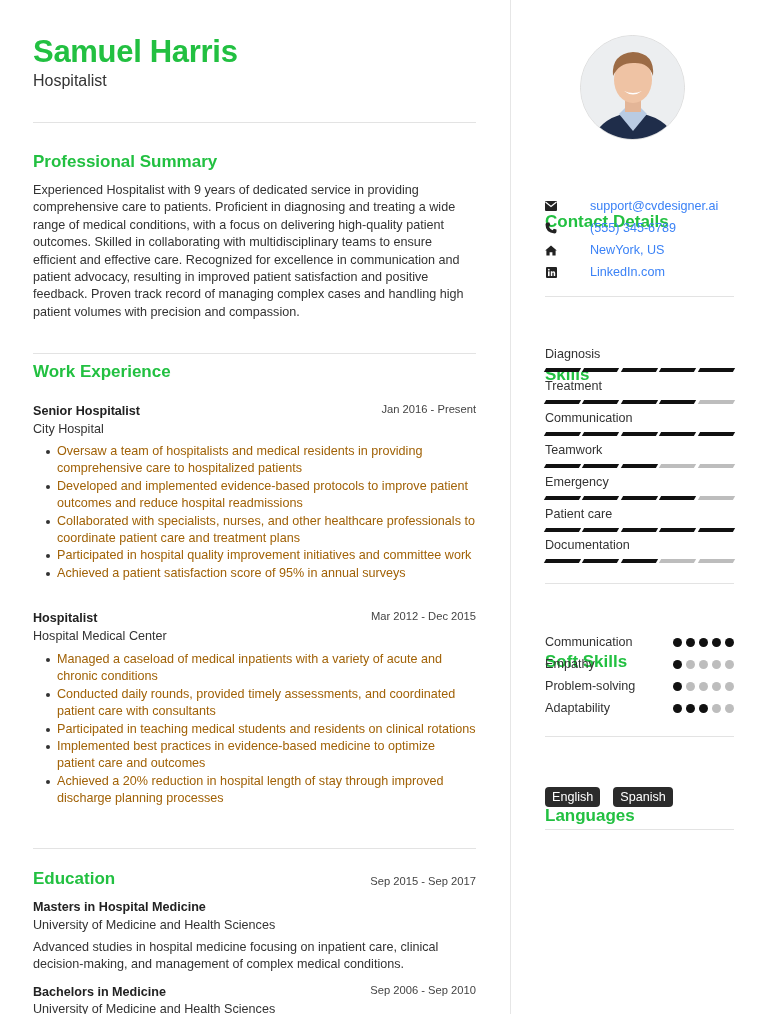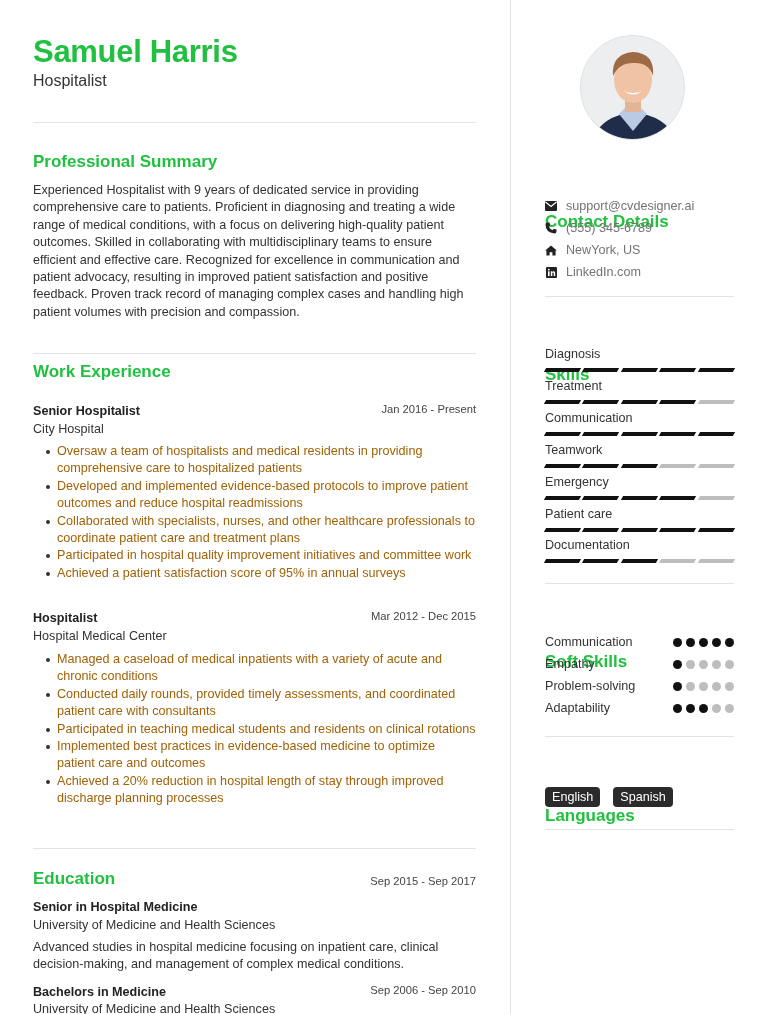--- a/index.html
+++ b/index.html
@@ -19,21 +19,21 @@
   .job-title { position: absolute; left: 0; font-size: 12.6px; font-weight: bold; color: #222; }
   .job-date { position: absolute; right: 0; font-size: 11.2px; color: #444; }
   .job-org { position: absolute; left: 0; font-size: 12.6px; color: #333; }
   .bullets { position: absolute; left: 0; width: 443px; list-style: none; }
   .bullets li { position: relative; padding-left: 24px; font-size: 12.6px; line-height: 17.4px; color: #a16207; }
   .bullets li::before { content: ""; position: absolute; left: 13px; top: 7px; width: 4px; height: 4px; border-radius: 50%; background: #333; }
 
   .photo { position: absolute; left: 35px; top: 35px; width: 105px; height: 105px; border-radius: 50%; overflow: hidden; border: 1px solid #ddd; background: #eef0f2; }
 
   .side .sec-title { font-size: 17px; margin-top: 48px; }
-  .contact-row { position: absolute; left: 0; height: 18px; display: flex; align-items: center; font-size: 12.6px; color: #737373; }
+  .contact-row { position: absolute; left: 0; height: 18px; display: flex; align-items: center; font-size: 12.6px; color: #3b82f6; gap: 24px; }
   .contact-row .ico { width: 12px; height: 12px; margin-right: 9px; display: inline-flex; align-items: center; justify-content: center; }
 
   .skill-label { position: absolute; left: 0; font-size: 12.6px; color: #333; }
   .skill-bars { position: absolute; left: 0; width: 189px; height: 4px; display: flex; gap: 3px; }
   .skill-bars span { flex: 1; height: 4px; background: #111; transform: skewX(-30deg); }
   .skill-bars span.off { background: #bdbdbd; }
 
   .soft-row { position: absolute; left: 0; width: 189px; height: 16px; }
   .soft-row .lbl { position: absolute; left: 0; top: 0; font-size: 12.6px; color: #333; }
   .soft-row .dots { position: absolute; right: 0; top: 3px; display: flex; gap: 4px; }
@@ -77,21 +77,21 @@
     <li>Managed a caseload of medical inpatients with a variety of acute and chronic conditions</li>
     <li>Conducted daily rounds, provided timely assessments, and coordinated patient care with consultants</li>
     <li>Participated in teaching medical students and residents on clinical rotations</li>
     <li>Implemented best practices in evidence-based medicine to optimize patient care and outcomes</li>
     <li>Achieved a 20% reduction in hospital length of stay through improved discharge planning processes</li>
   </ul>
   <div class="hr" style="top:848px;width:443px;"></div>
 
   <div class="sec-title" style="top:869px;">Education</div>
 
-  <div class="job-title" style="top:900px;">Senior in Hospital Medicine</div>
+  <div class="job-title" style="top:900px;">Masters in Hospital Medicine</div>
   <div class="job-date" style="top:875px;">Sep 2015 - Sep 2017</div>
   <div class="job-org" style="top:918px;">University of Medicine and Health Sciences</div>
   <div class="para" style="top:939px;width:443px;">Advanced studies in hospital medicine focusing on inpatient care, clinical decision-making, and management of complex medical conditions.</div>
 
   <div class="job-title" style="top:985px;">Bachelors in Medicine</div>
   <div class="job-date" style="top:984px;">Sep 2006 - Sep 2010</div>
   <div class="job-org" style="top:1002px;">University of Medicine and Health Sciences</div>
 </div>
 
 <div class="side">

